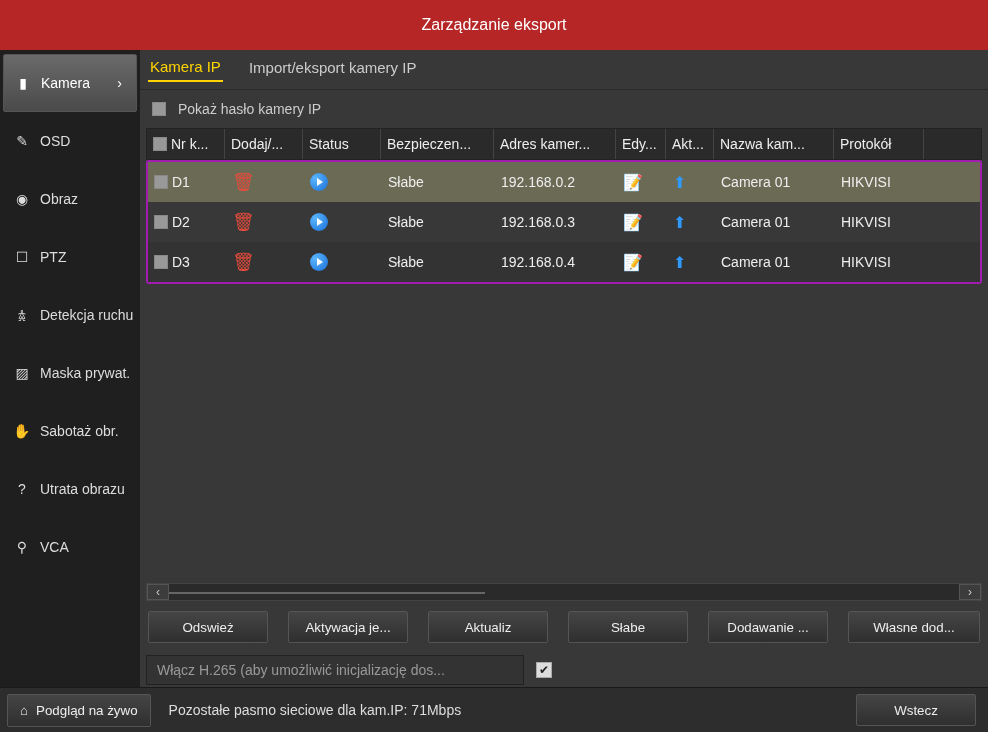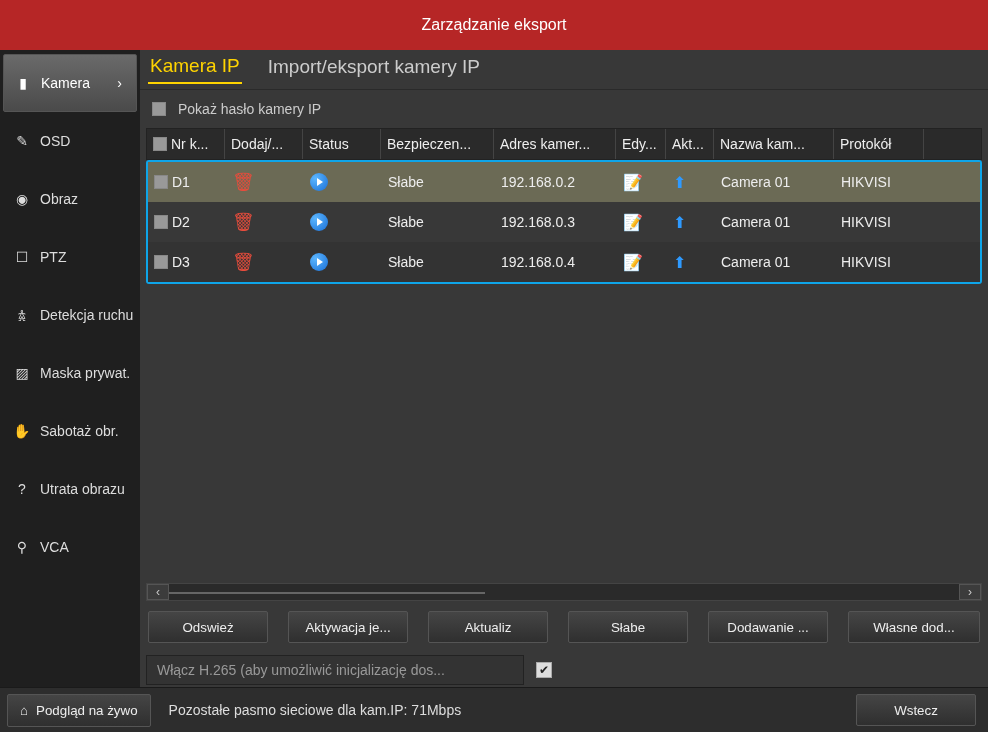--- a/index.html
+++ b/index.html
@@ -72,21 +72,21 @@
   display: flex;
   align-items: center;
   gap: 24px;
   padding-left: 8px;
   border-bottom: 1px solid #2a2a2a;
 }
 .tab {
   color: #ccc;
   padding: 0 2px 5px 2px;
   cursor: pointer;
-  font-size: 19px;
+  font-size: 15px;
 }
 .tab.active {
   color: #ffd400;
   border-bottom: 2px solid #ffd400;
 }
 .showpw {
   height: 38px;
   display: flex;
   align-items: center;
   padding-left: 12px;
@@ -107,21 +107,21 @@
   border-right: 1px solid #444;
   padding: 0 6px;
   color: #eee;
   overflow: hidden;
   white-space: nowrap;
   height: 100%;
   display: flex;
   align-items: center;
 }
 .tbody {
-  border: 2px solid #0ea5e9;
+  border: 2px solid #a21caf;
   border-radius: 3px;
   background: #333;
 }
 .tr {
   display: flex;
   height: 40px;
   align-items: center;
 }
 .tr:nth-child(1) { background: #6b6a55; }
 .tr:nth-child(2) { background: #383838; }

